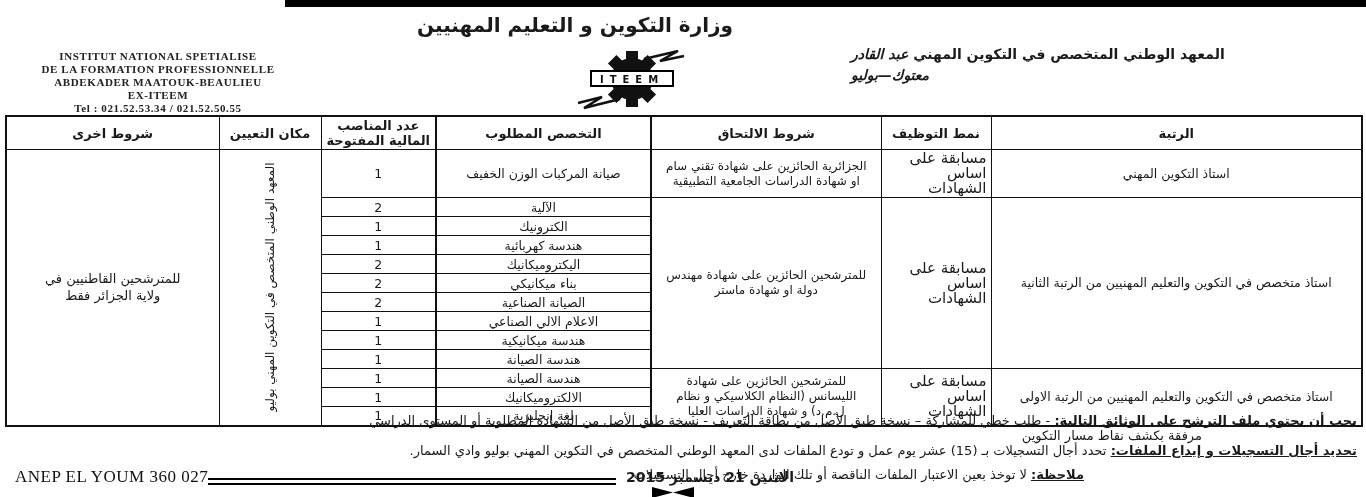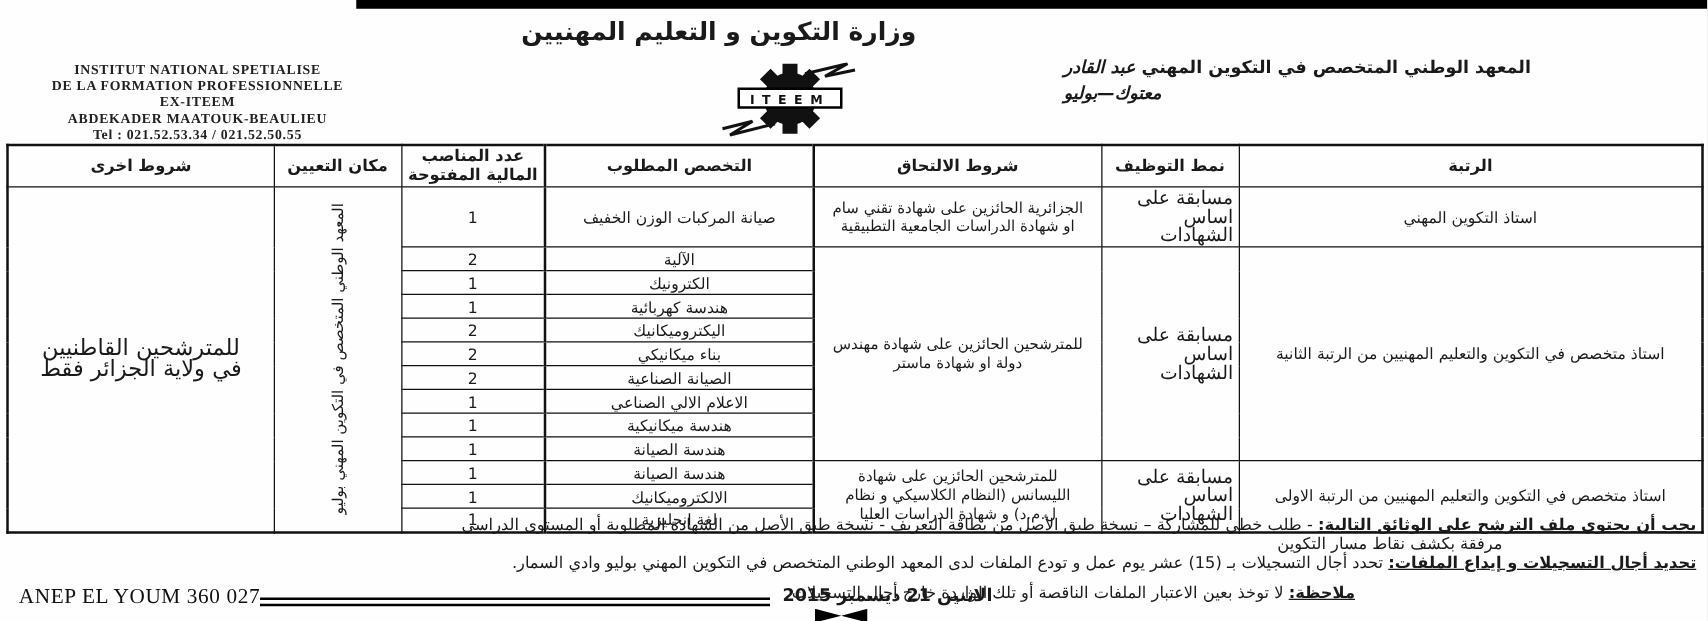--- a/index.html
+++ b/index.html
@@ -25,21 +25,21 @@
   .jobs th{font-size:13px;font-weight:bold;}
   .jobs td{font-size:12.5px;}
   tr.hh{height:26px;} tr.h1{height:36px;} tr.hs{height:19px;}
   td.cond{font-size:12px;line-height:15px;padding:1px 10px;}
   td.rank{padding:0 22px;line-height:16px;}
   td.mode{font-size:15px;line-height:15px;text-align:right;}
   .col-spec{border-left:2px solid #111 !important;border-right:2px solid #111 !important;margin-left:24px;}
   td.place{position:relative;}
   td.place .vtext{position:absolute;left:50%;top:50%;transform:translate(-50%,-50%) rotate(-90deg);
                   white-space:nowrap;font-size:12px;}
-  td.other{font-size:18px;line-height:17px;padding:1px 24px;}
+  td.other{font-size:13px;line-height:17px;padding:1px 24px;}
   .notes{position:absolute;right:9px;top:413px;width:1348px;font-size:13px;text-align:right;
          direction:rtl;line-height:15px;}
   .lbl{font-weight:bold;text-decoration:underline;}
   .n2{padding-right:155px;}
   .remark{margin-top:9px;padding-right:273px;}
   .anep{position:absolute;left:15px;top:467px;font-family:"Liberation Serif",serif;
         font-size:17px;letter-spacing:.5px;color:#111;}
   .rule-left{position:absolute;left:208px;top:478px;width:408px;height:7px;
              border-top:2px solid #000;border-bottom:2px solid #000;box-sizing:border-box;}
   .pubdate{position:absolute;left:626px;top:469px;font-size:14px;font-weight:bold;direction:rtl;}
@@ -52,22 +52,22 @@
 
   <div class="topbar"></div>
 
   <div class="title">
     <div class="t2" dir="rtl">وزارة التكوين و التعليم المهنيين</div>
   </div>
 
   <div class="fr-block">
     <div>INSTITUT NATIONAL SPETIALISE</div>
     <div>DE LA FORMATION PROFESSIONNELLE</div>
+    <div>ABDEKADER MAATOUK-BEAULIEU</div>
     <div>EX-ITEEM</div>
-    <div>ABDEKADER MAATOUK-BEAULIEU</div>
     <div>Tel : 021.52.53.34 / 021.52.50.55</div>
   </div>
 
   <div class="ar-block" dir="rtl">
     <div>
       <span>المعهد الوطني المتخصص  في التكوين المهني</span>
       <span class="hand">عبد القادر</span>
     </div>
     <div class="hand">معتوك—بوليو</div>
   </div>

